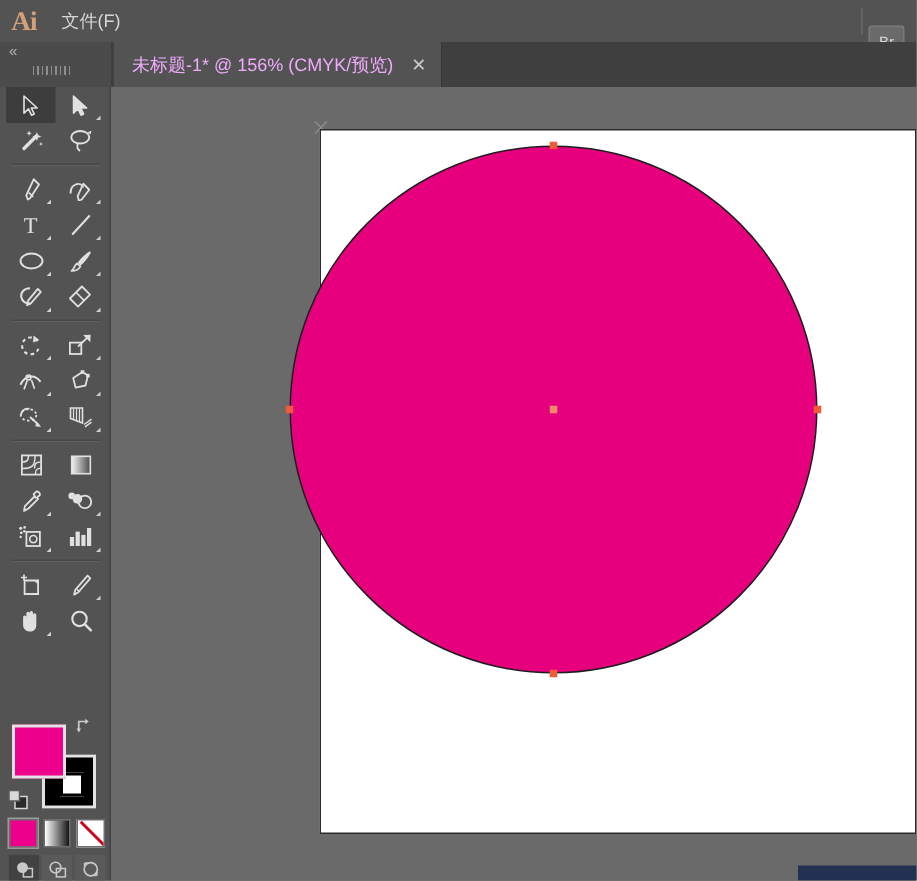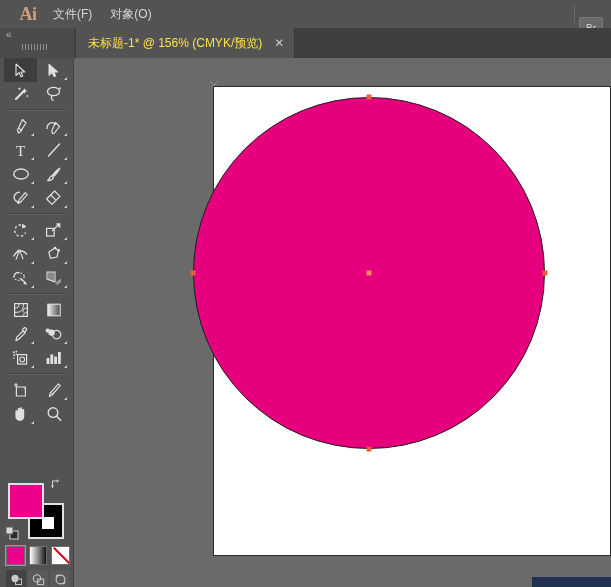--- a/index.html
+++ b/index.html
@@ -18,21 +18,20 @@
     background: #535353;
   }
 
   
   .menubar {
     position: absolute; left: 0; top: 0;
     width: 611px; height: 28px;
     background: #535353;
     display: flex; align-items: center;
     box-sizing: border-box;
-    padding-left: 12px;
   }
   .ai-logo {
     width: 32px; height: 28px;
     display: flex; align-items: center; justify-content: center;
     color: #d4a07a;
     font-family: "Liberation Serif", "DejaVu Serif", serif;
     font-size: 18px; font-weight: bold;
     letter-spacing: -0.5px;
   }
   .menu-items { display: flex; align-items: flex-start; height: 28px; }
@@ -95,21 +94,21 @@
   .doc-tab {
     position: absolute; left: 76px; top: 0;
     height: 30px;
     padding: 0 10px 0 12px;
     background: #535353;
     display: flex; align-items: center;
     border-right: 1px solid #363636;
     box-sizing: border-box;
   }
   .doc-tab-label {
-    color: #fde047;
+    color: #f0abfc;
     font-size: 12px;
     white-space: nowrap;
   }
   .doc-tab-close {
     margin-left: 12px;
     color: #c9c9c9;
     font-size: 12px;
     font-weight: bold;
     line-height: 1;
     cursor: default;
@@ -283,21 +282,20 @@
 </style>
 </head>
 <body>
 
 <div id="app">
 
   <div class="menubar">
     <div class="ai-logo" style="color: rgb(212, 160, 122);">Ai</div>
     <div class="menu-items">
       <div class="menu-item">文件(F)</div>
-      <div class="menu-item">对象(O)</div>
     </div>
     <div class="menubar-spacer"></div>
     <div class="menu-divider"></div>
     <div class="br-button">Br</div>
   </div>
 
   <div class="tabstrip">
     <div class="panel-collapse">
       <div class="collapse-arrows">«</div>
       <div class="grip"></div>

